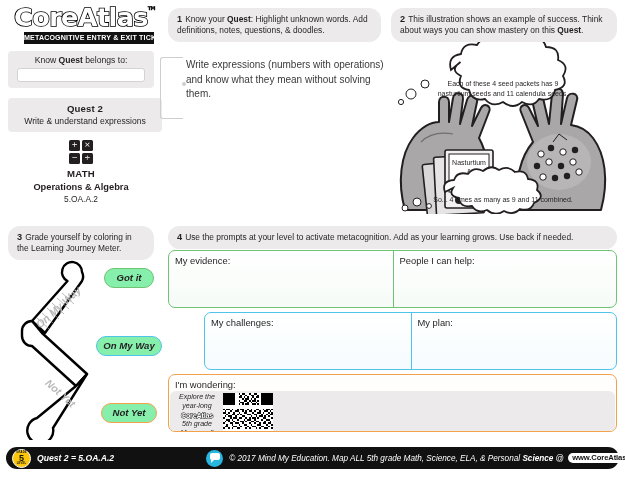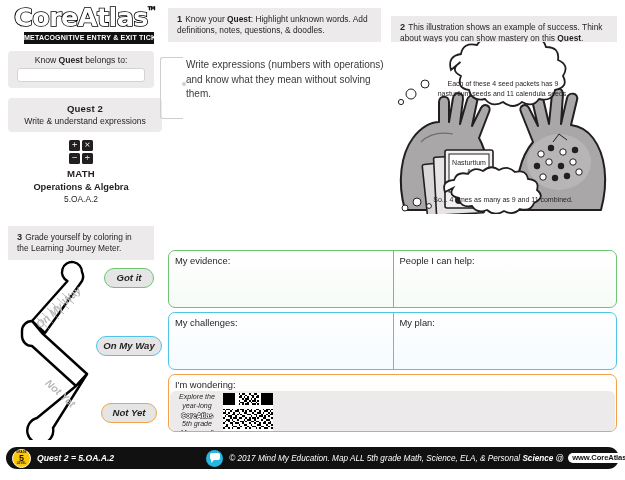--- a/index.html
+++ b/index.html
@@ -18,21 +18,21 @@
 
   .page {
     position: absolute;
     left: 0; top: 0;
     width: 616px; height: 480px;
   }
 
   
   .instr {
     background: #eceaea;
-    border-radius: 0;
+    border-radius: 12px;
     padding: 5px 9px 6px 9px;
     font-size: 8.4px;
     line-height: 1.32;
     color: #231f20;
   }
   .instr .num {
     font-weight: bold;
     font-size: 9.2px;
     margin-right: 3px;
   }
@@ -176,21 +176,21 @@
   .meter-wrap {
     position: absolute;
     left: 4px; top: 258px;
     width: 104px; height: 182px;
   }
 
   .pill {
     position: absolute;
     border-radius: 10px;
     border: 1.3px solid #000;
-    background: #e5e5e5;
+    background: #86efac;
     font-weight: bold;
     font-style: italic;
     font-size: 9.6px;
     text-align: center;
     padding: 3px 0 4px 0;
     box-sizing: border-box;
   }
   .pill-gotit   { left: 104px; top: 268px; width: 50px; border-color: #6ec472; }
   .pill-onmyway { left: 96px; top: 336px; width: 66px; border-color: #4fc4ea; }
   .pill-notyet  { left: 101px; top: 403px; width: 56px; border-color: #f2a24a; }
@@ -223,21 +223,21 @@
     content: "";
     position: absolute;
     right: -2.5px; top: 24px;
     width: 4px; height: 4px;
     border-radius: 50%;
     background: #cfcdcd;
   }
 
   .sec2-instr {
     position: absolute;
-    left: 391px; top: 16px;
+    left: 391px; top: 8px;
     width: 226px;
     box-sizing: border-box;
   }
 
   .illus {
     position: absolute;
     left: 391px; top: 42px;
     width: 226px; height: 172px;
     background: #ffffff;
     overflow: hidden;
@@ -262,21 +262,21 @@
     display: flex;
     border: 1.3px solid #6ec472;
     border-radius: 7px;
     box-sizing: border-box;
     height: 58px;
     margin-bottom: 4px;
     background: linear-gradient(180deg,#ffffff 0%, #f7fbf8 100%);
     overflow: hidden;
   }
   .row4.green  { border-color: #6ec472; background: linear-gradient(180deg,#ffffff 0%, #f6fbf7 100%); }
-  .row4.blue   { border-color: #4fc4ea; background: linear-gradient(180deg,#ffffff 0%, #f5fbfe 100%); }
+  .row4.blue   { border-color: #4fc4ea; background: linear-gradient(180deg,#ffffff 0%, #f5fbfe 100%); margin-left: 36px; }
   .row4.orange { border-color: #f2a24a; background: linear-gradient(180deg,#ffffff 0%, #fdfaf6 100%); margin-bottom: 0; flex-direction: column; }
 
   .cell4 {
     flex: 1 1 50%;
     padding: 4px 0 0 6px;
     font-size: 9.4px;
     color: #231f20;
     box-sizing: border-box;
   }
   .cell4.second { border-left: 1.3px solid #6ec472; }
@@ -555,20 +555,23 @@
 
       <g>
         <path d="M54 150 q-4 -11 9 -12 q3 -9 14 -6 q6 -8 15 -3 q8 -7 16 -1 q9 -5 16 2 q11 -3 13 7
                  q12 1 9 11 q9 7 -3 13 q-3 9 -14 6 q-7 7 -16 2 q-9 6 -17 -1 q-10 4 -15 -4
                  q-12 2 -13 -8 q-11 -2 -6 -10 Z" fill="#ffffff" stroke="#231f20" stroke-width="1.8"></path>
         <text x="112" y="160" font-family="Liberation Sans, sans-serif" font-size="7" fill="#231f20" text-anchor="middle">So... 4 times as many as 9 and 11 combined.</text>
       </g>
     </svg>
   </div>
 
+  <div class="instr sec4-instr">
+    <span class="num">4</span><span>Use the prompts at your level to activate metacognition. Add as your learning grows. Use back if needed.</span>
+  </div>
 
   <div class="grid4">
 
     <div class="row4 green">
       <div class="cell4 first">
         <span>My evidence:</span>
       </div>
       <div class="cell4 second">
         <span>People I can help:</span>
       </div>

